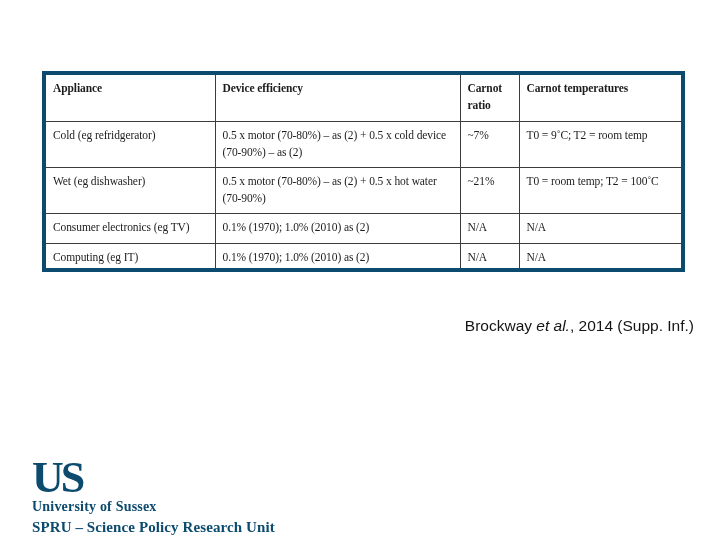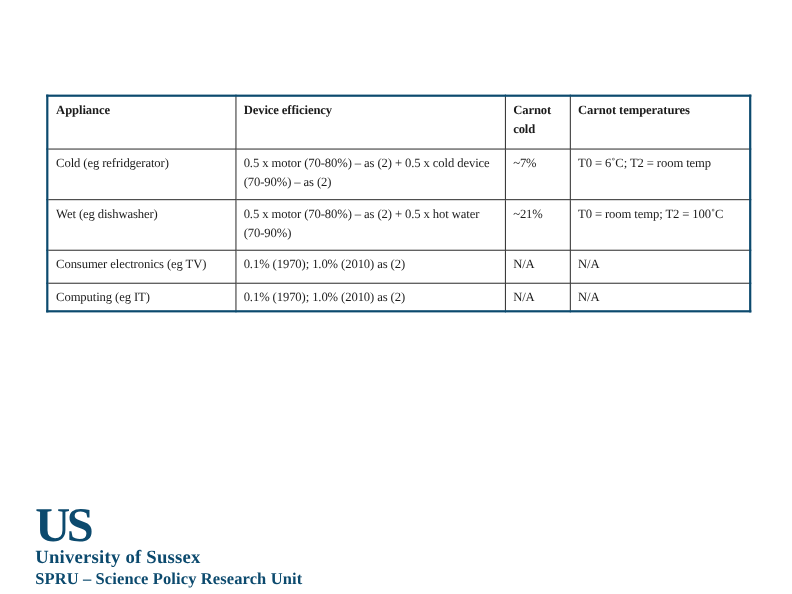--- a/index.html
+++ b/index.html
@@ -13,25 +13,25 @@
     height: 540px;
     background: #ffffff;
     overflow: hidden;
     font-family: "Liberation Serif", serif;
   }
 
   
   table.efficiency {
     position: absolute;
     left: 42px;
-    top: 86px;
+    top: 71px;
     width: 639px;
     border-collapse: collapse;
     table-layout: fixed;
-    border: 2px solid #0c4a6e;
+    border: 4px solid #0c4a6e;
     padding-left: 28px;
   }
   table.efficiency th,
   table.efficiency td {
     border: 1px solid #3c3c3c;
     vertical-align: top;
     text-align: left;
     padding: 5px 4px 2px 7px;
     font-size: 11.5px;
     line-height: 17px;
@@ -72,21 +72,21 @@
     font-family: "Liberation Serif", serif;
   }
   .logo-us {
     font-weight: bold;
     font-size: 44px;
     line-height: 40px;
     letter-spacing: -3px;
   }
   .logo-university {
     font-weight: bold;
-    font-size: 17px;
+    font-size: 14px;
     line-height: 15px;
     margin-top: 1px;
     letter-spacing: 0.2px;
   }
   .logo-unit {
     font-weight: bold;
     font-size: 15px;
     line-height: 11px;
     margin-top: 8px;
     letter-spacing: 0.1px;
@@ -101,30 +101,30 @@
     <colgroup>
       <col style="width:171px">
       <col style="width:245px">
       <col style="width:59px">
       <col style="width:164px">
     </colgroup>
     <thead>
       <tr class="hdr">
         <th>Appliance</th>
         <th>Device efficiency</th>
-        <th>Carnot cold</th>
+        <th>Carnot ratio</th>
         <th>Carnot temperatures</th>
       </tr>
     </thead>
     <tbody>
       <tr class="row-0">
         <td>Cold (eg refridgerator)</td>
         <td class="justify">0.5 x motor (70-80%) – as (2) + 0.5 x cold device (70-90%) – as (2)</td>
         <td>~7%</td>
-        <td>T0 = 6˚C; T2 = room temp</td>
+        <td>T0 = 9˚C; T2 = room temp</td>
       </tr>
       <tr class="row-1">
         <td>Wet (eg dishwasher)</td>
         <td class="justify">0.5 x motor (70-80%) – as (2) + 0.5 x hot water (70-90%)</td>
         <td>~21%</td>
         <td>T0 = room temp; T2 = 100˚C</td>
       </tr>
       <tr class="row-2">
         <td>Consumer electronics (eg TV)</td>
         <td>0.1% (1970); 1.0% (2010) as (2)</td>
@@ -133,20 +133,23 @@
       </tr>
       <tr class="row-3">
         <td>Computing (eg IT)</td>
         <td>0.1% (1970); 1.0% (2010) as (2)</td>
         <td>N/A</td>
         <td>N/A</td>
       </tr>
     </tbody>
   </table>
 
+  <div class="citation">
+    <span>Brockway </span><em>et al.</em><span>, 2014 (Supp. Inf.)</span>
+  </div>
 
   <div class="logo">
     <div class="logo-us">US</div>
     <div class="logo-university">University of Sussex</div>
     <div class="logo-unit">SPRU – Science Policy Research Unit</div>
   </div>
 
 </div>
 
 </body></html>

